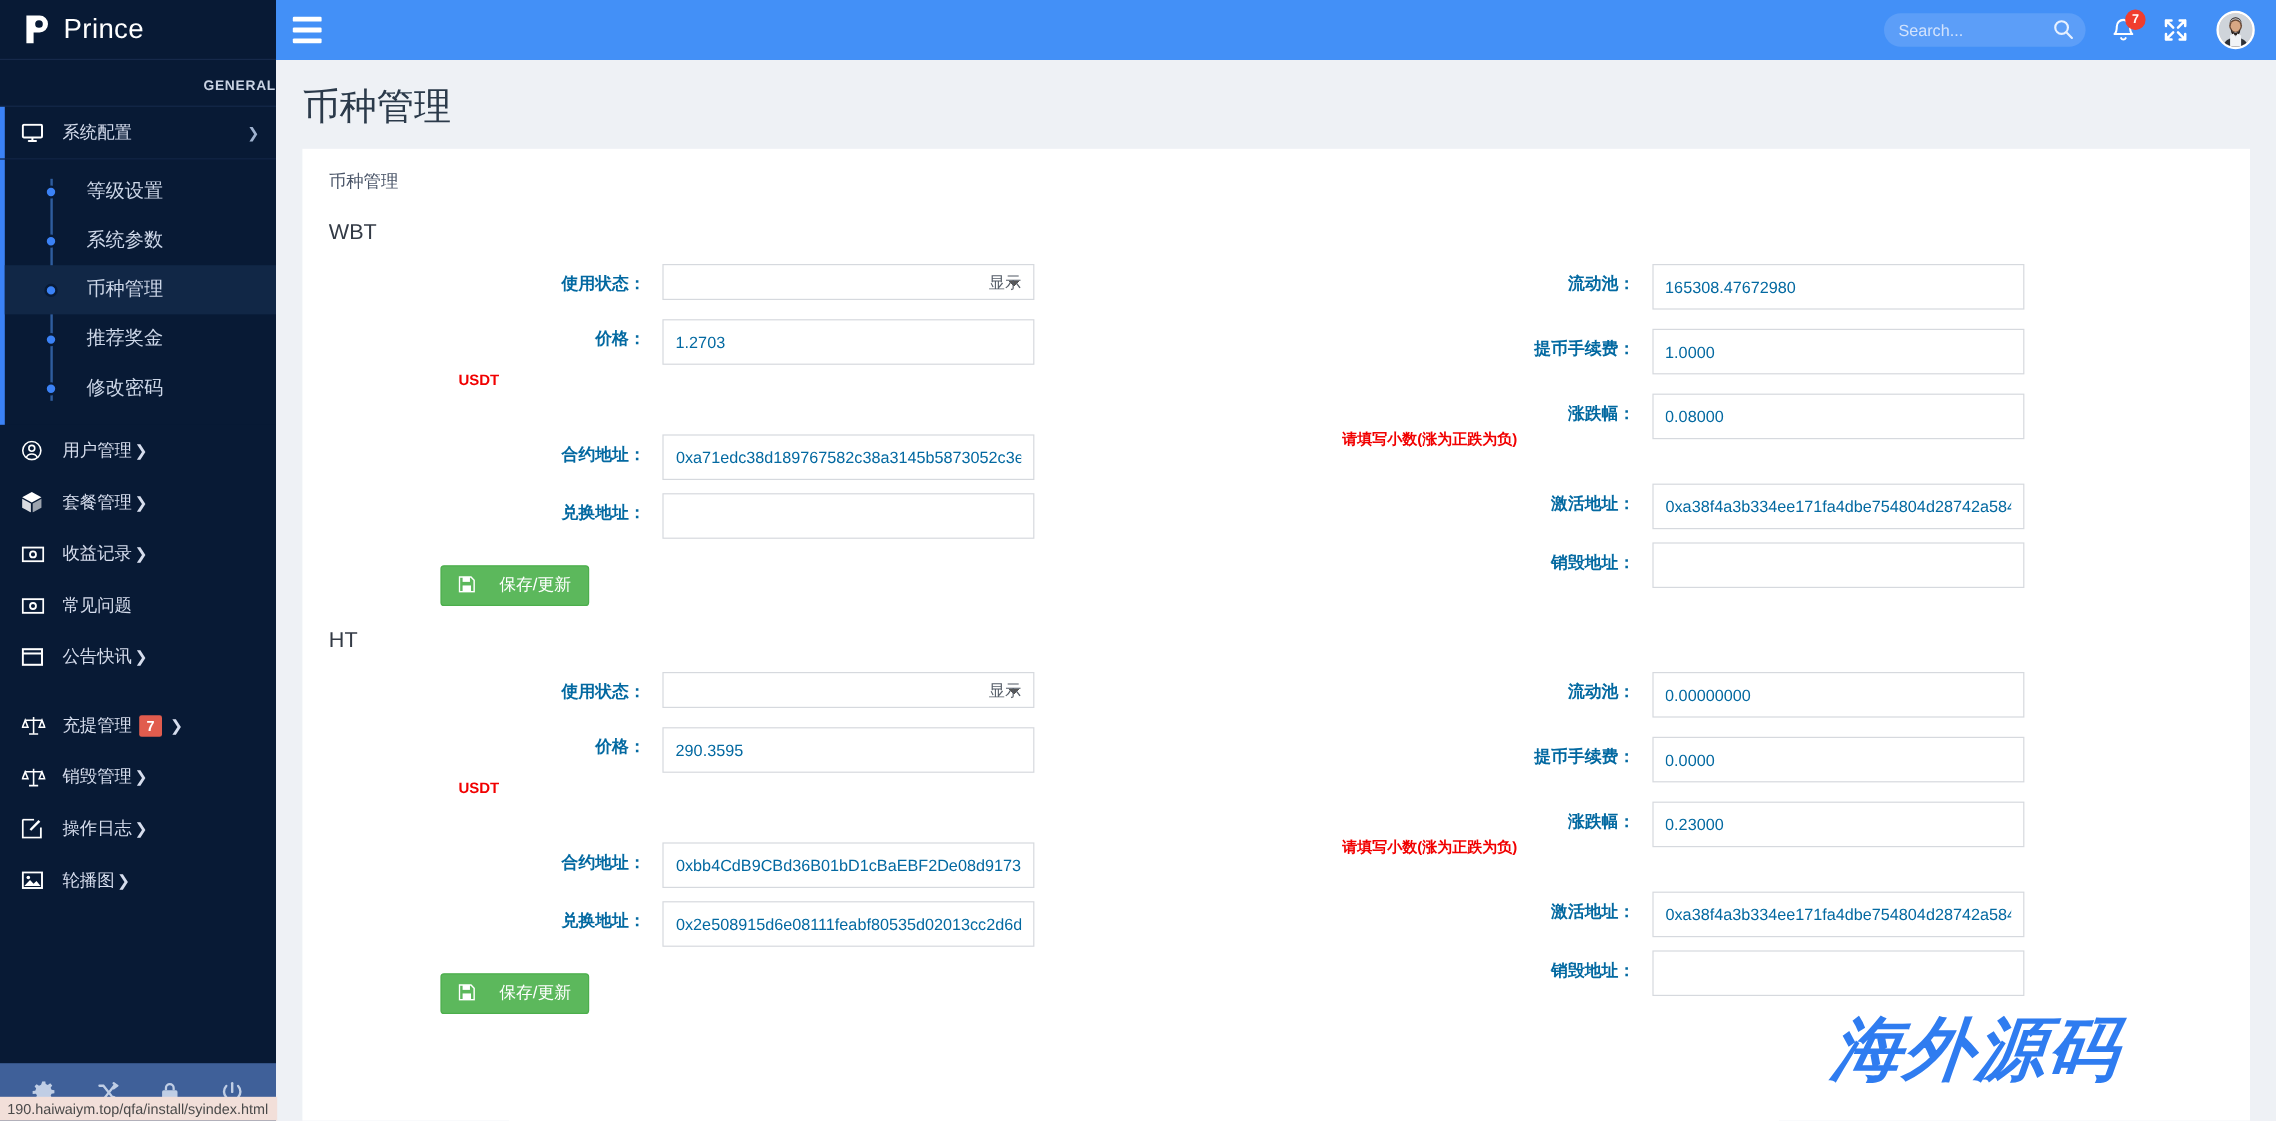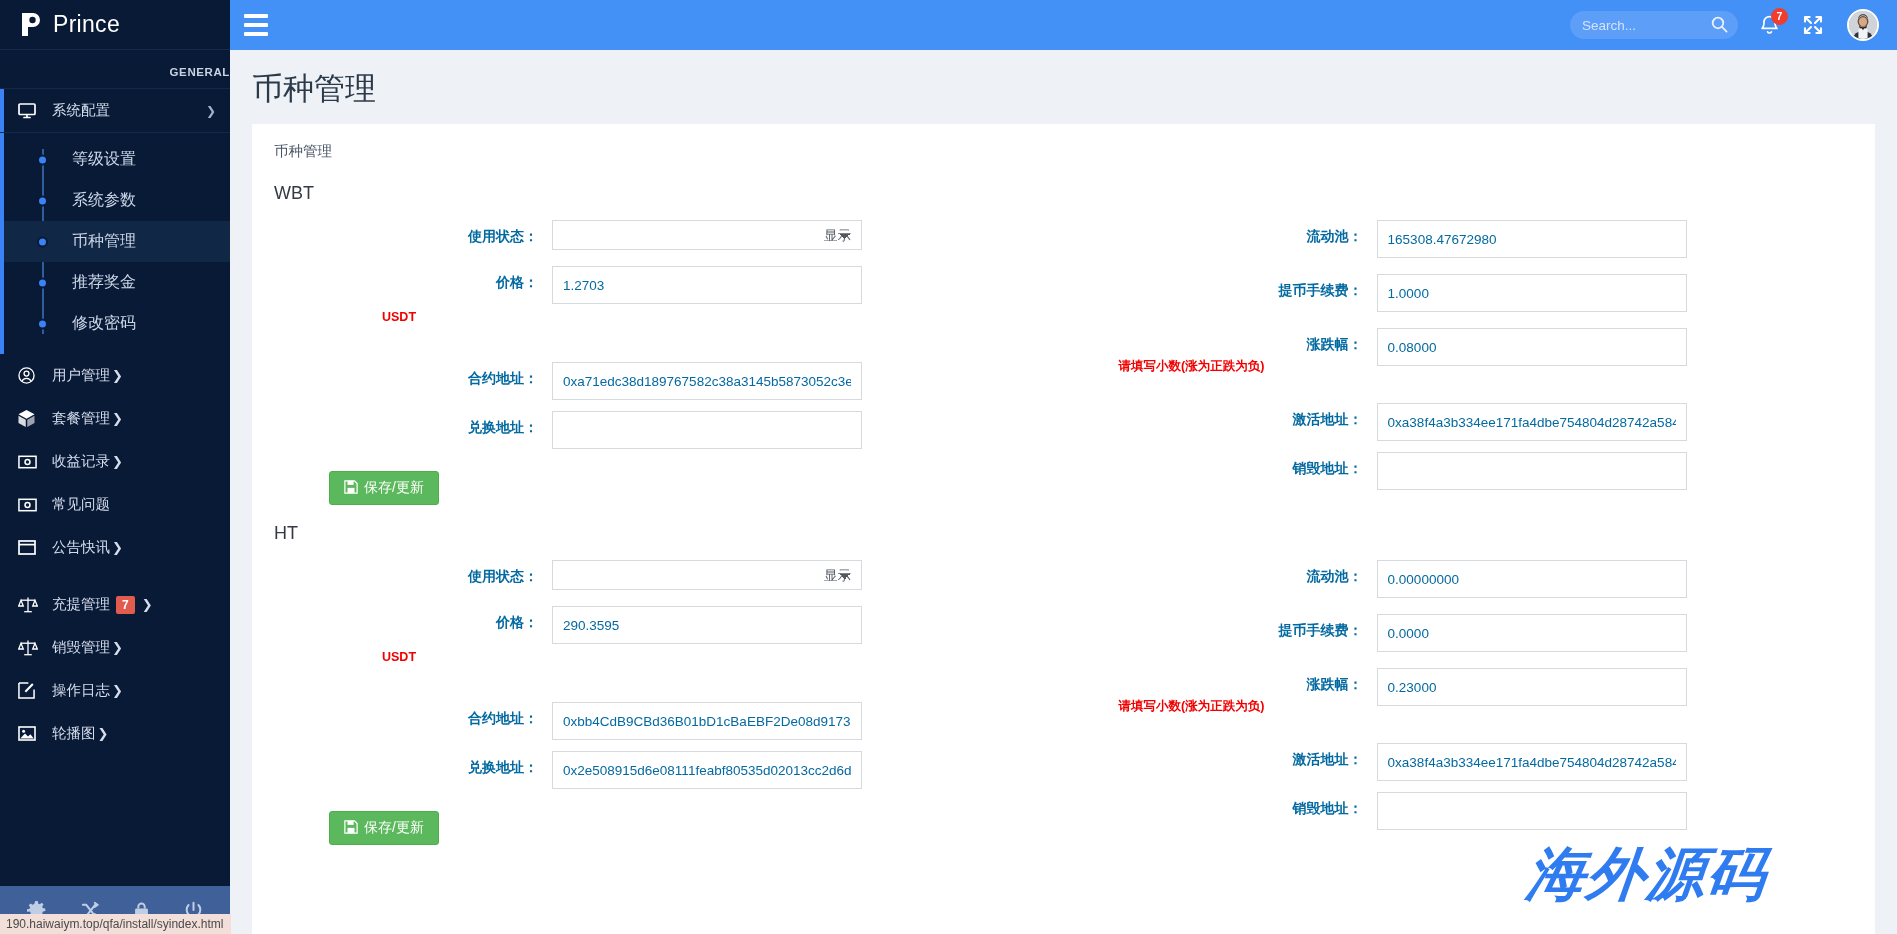--- a/index.html
+++ b/index.html
@@ -224,26 +224,26 @@
   }
   .hint-red {
     color: #f10000; font-size: 12.5px; font-weight: bold;
     position: absolute;
     white-space: nowrap;
   }
   .usdt-hint { left: 130px; top: 44px; }
   .pct-hint { left: 0px; top: 30px; margin-left: 32px; }
 
   .btn-save {
-    display: inline-flex; align-items: center; gap: 6px;
+    display: inline-flex; align-items: center; gap: 20px;
     background: #5cb85c; color: #ffffff;
     border: 1px solid #4cae4c;
     font-size: 14px;
     padding: 7px 14px;
-    margin: 22px 0 0 77px;
+    margin: 22px 0 0 115px;
     cursor: pointer;
     border-radius: 3px;
     font-family: "Liberation Sans", sans-serif;
   }
 
   .watermark {
     position: absolute;
     right: 108px; bottom: 20px;
     font-size: 58px;
     color: #2f7cf0;

